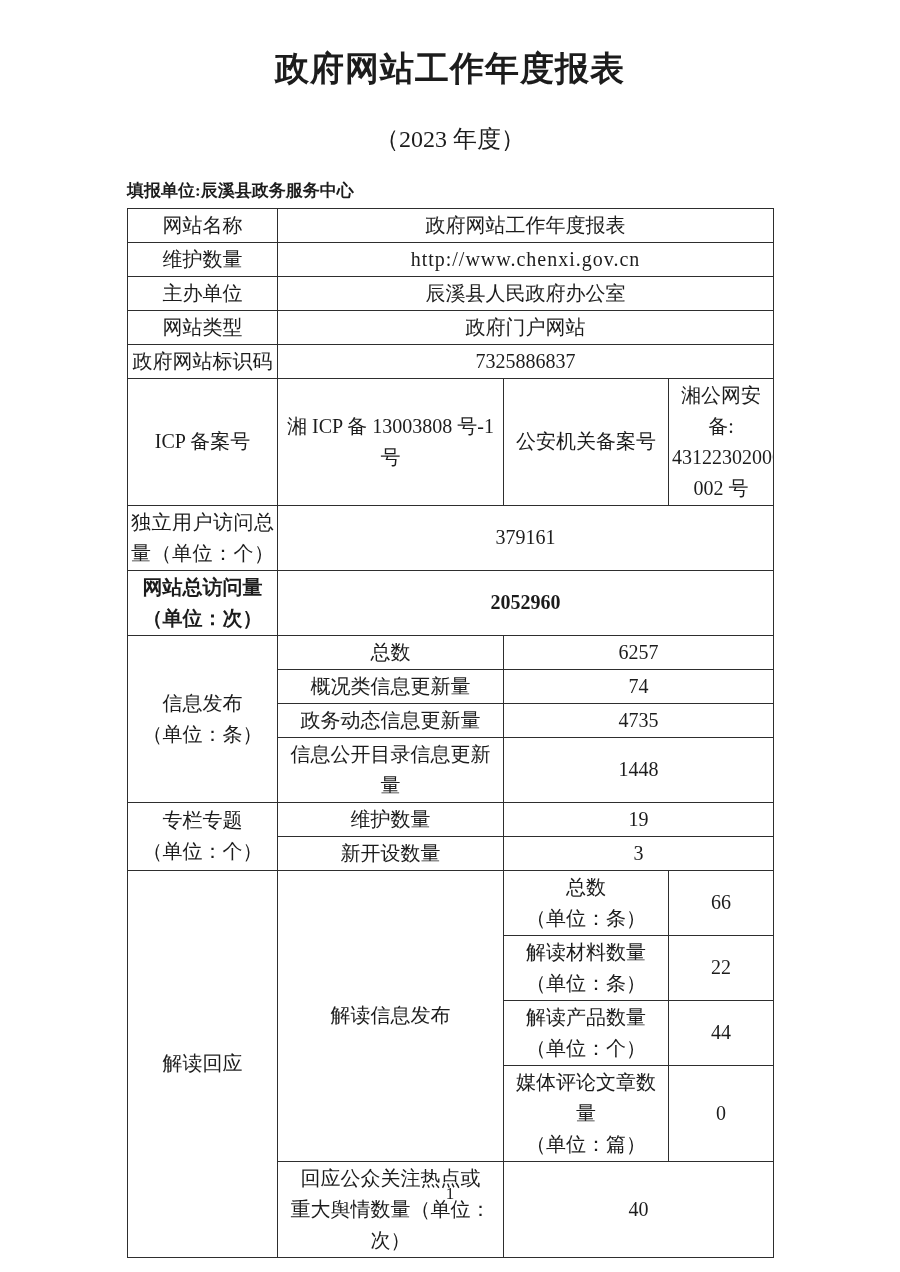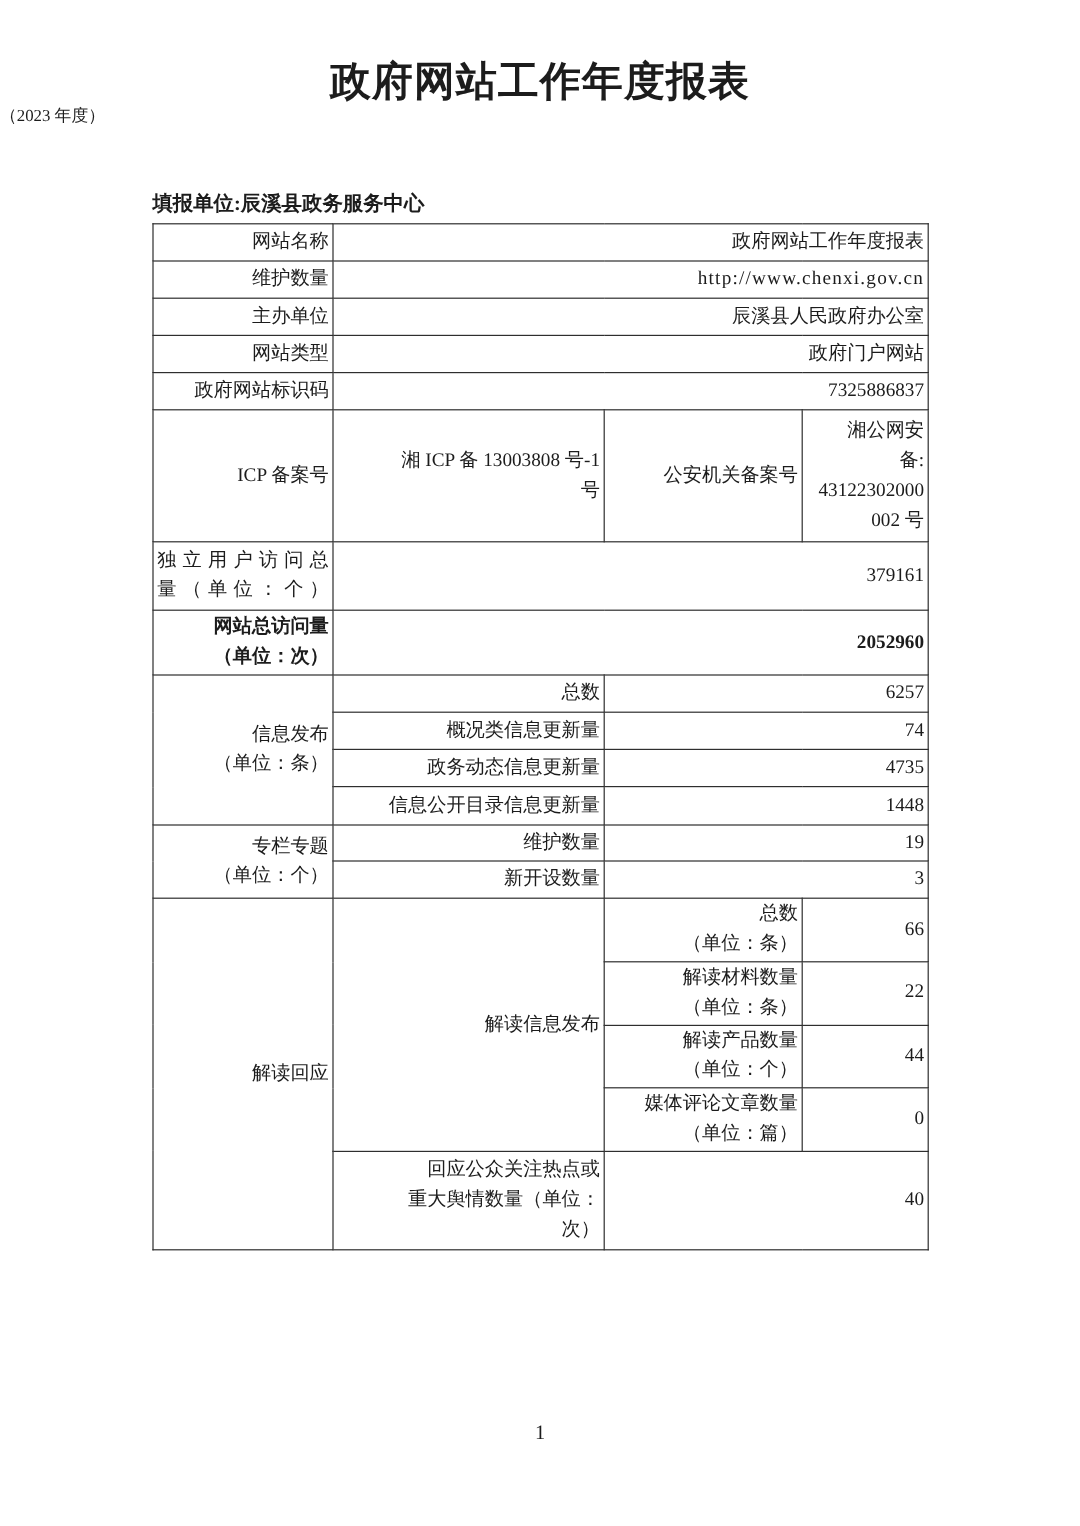--- a/index.html
+++ b/index.html
@@ -16,42 +16,43 @@
   .doc-title {
     padding-top:48px;
     text-align:center;
     font-family:"Liberation Sans", sans-serif;
     font-weight:700;
     font-size:34px;
     line-height:1.2;
     letter-spacing:1px;
   }
   .doc-subtitle {
-    text-align:left;
-    font-size:14px;
+    margin-top:34px;
+    text-align:center;
+    font-size:24px;
     line-height:1.35;
   }
   .reporting-unit {
-    margin:50px 0 5px 127px;
+    margin:24px 0 5px 127px;
     font-size:17px;
     font-weight:700;
     line-height:1.4;
   }
 
   table.report {
     margin-left:127px;
     width:646px;
     border-collapse:collapse;
     table-layout:fixed;
   }
   table.report td {
     border:1.5px solid #2e2e2e;
-    text-align:right;
+    text-align:center;
     vertical-align:middle;
-    font-size:16px;
+    font-size:20px;
     line-height:1.55;
     padding:1px 3px;
     overflow:hidden;
   }
   .pre { white-space:pre-line; }
   .justify-cell {
     text-align:justify;
     text-align-last:justify;
     padding:1px 7px;
     white-space:pre-line;

